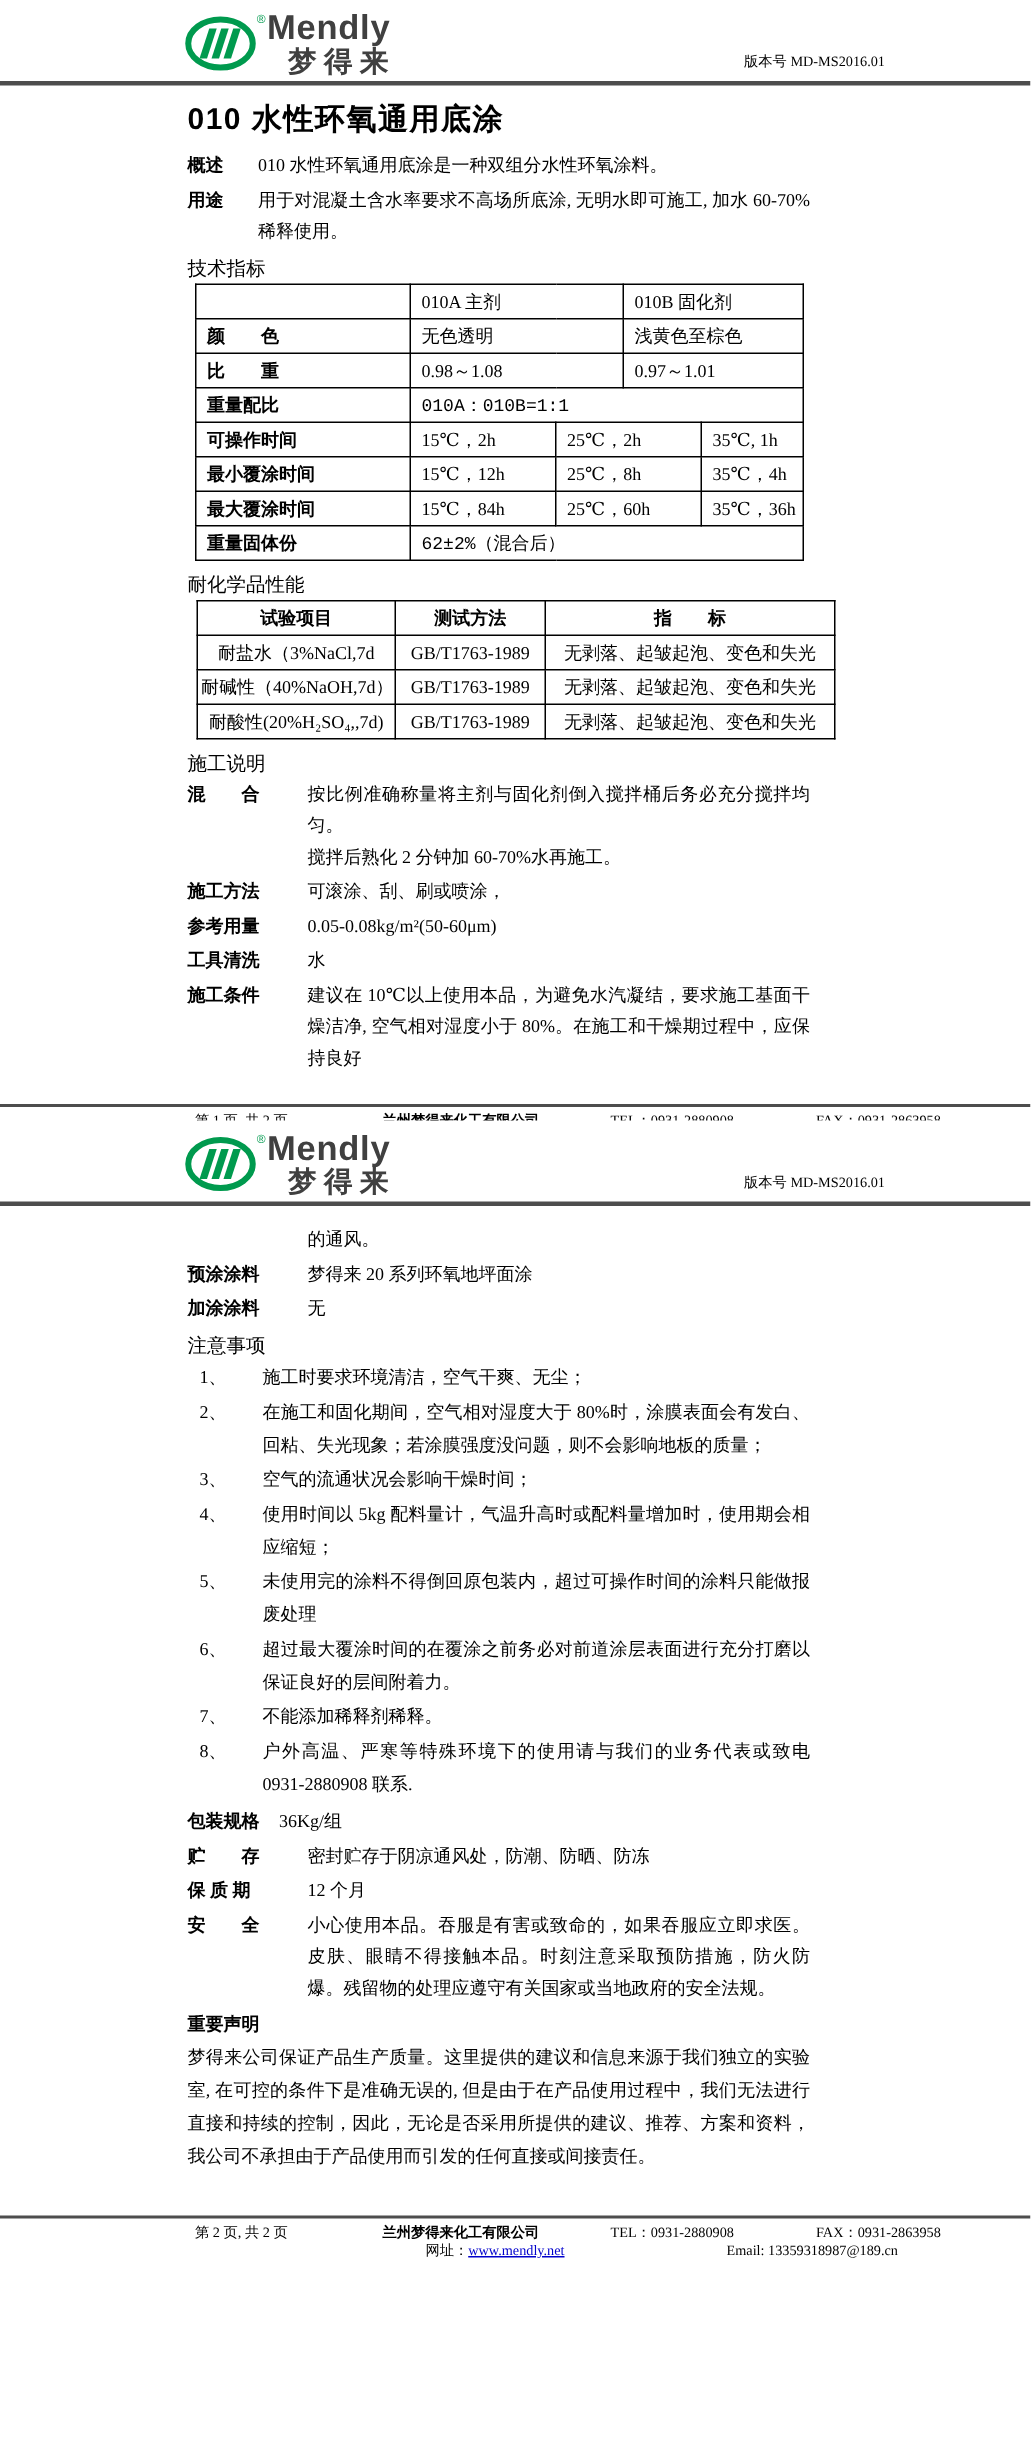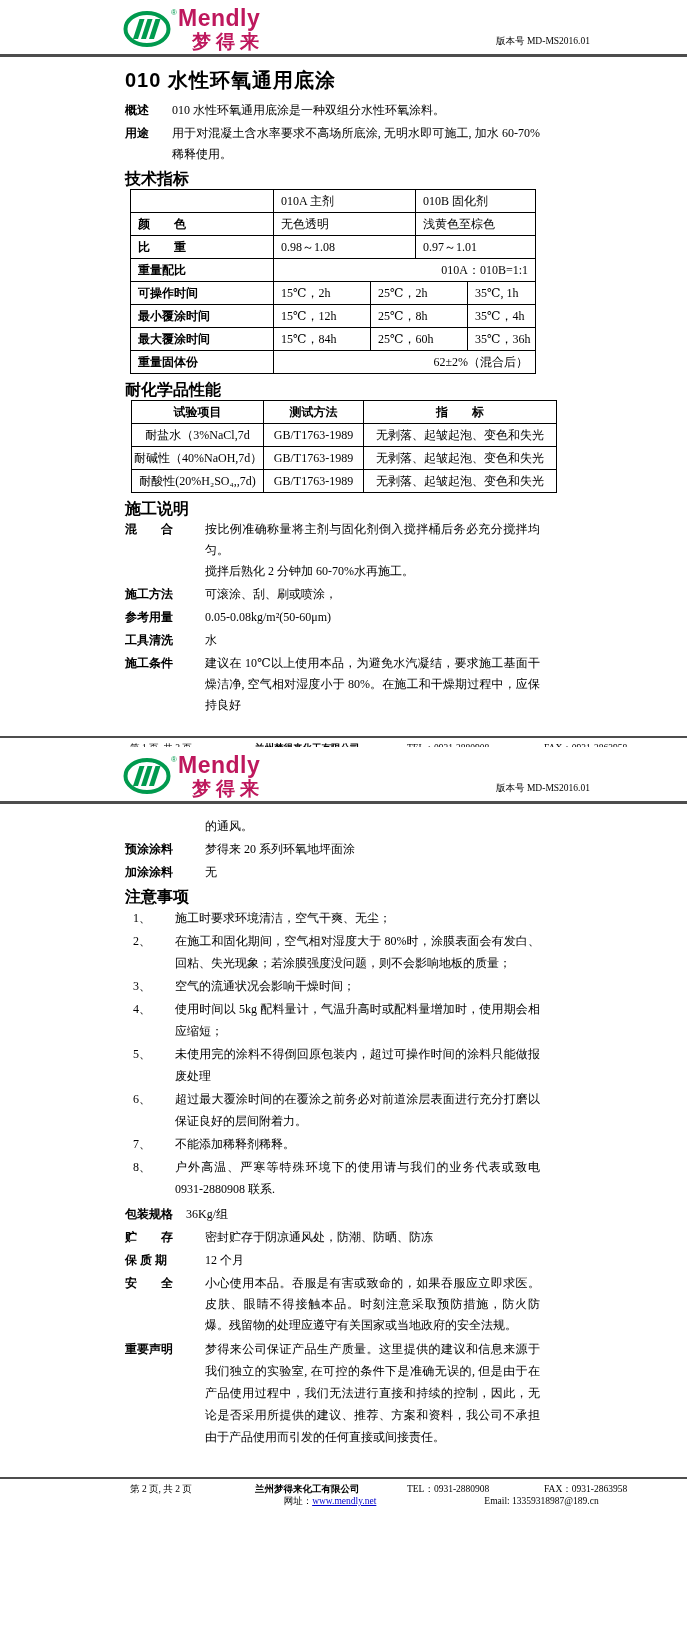--- a/index.html
+++ b/index.html
@@ -12,43 +12,43 @@
   .page-1 { height:747px; }
   .page-2 { height:891px; }
 
   
   .page-header { display:flex; justify-content:space-between; align-items:flex-end;
                  padding:7px 97px 3px 123px; }
   .logo { display:flex; align-items:center; gap:5px; position:relative; }
   .logo-mark { position:relative; width:50px; height:38px; }
   .reg-mark { position:absolute; top:-2px; right:-4px; color:#009a4e; font-size:8px;
               font-family:"Liberation Sans", sans-serif; }
-  .brand-text { line-height:1; color:#be185d; font-family:"Liberation Sans", sans-serif; }
+  .brand-text { line-height:1; color:#404040; font-family:"Liberation Sans", sans-serif; }
   .brand-en { font-weight:bold; font-size:23px; letter-spacing:0.5px; }
   .brand-cn { font-weight:bold; font-size:19px; letter-spacing:5px; margin:2px 0 0 14px; }
   .version { font-size:9.5px; margin-bottom:3px; }
   .header-rule { height:0; border-top:3px solid #4d4d4d; }
 
   
   .content { padding:0 147px 0 125px; }
   .doc-title { font-family:"Liberation Sans", sans-serif; font-weight:bold;
                font-size:20px; line-height:26px; margin:10px 0 7px 0; letter-spacing:1px; }
   .row { display:flex; margin-bottom:2px; line-height:21px; }
   .row .lbl { font-weight:bold; flex:none; }
   .row-sm .lbl { width:47px; }
   .row-lg .lbl { width:80px; }
   .row .txt { flex:1; text-align:justify; }
-  .sec-title { font-weight:bold; font-size:16px; line-height:17px; margin:5px 0 2px 0; }
+  .sec-title { font-weight:normal; font-size:13px; line-height:17px; margin:5px 0 2px 0; }
 
   table { border-collapse:collapse; table-layout:fixed; font-size:12px;padding-left:44px; }
   td { border:1px solid #000; height:22px; padding:0 7px; overflow:hidden; white-space:nowrap; }
   .tech-table { width:405px; margin:2px 0 7px 5px; }
   .chem-table { width:425px; margin:2px 0 7px 6px; }
   .tech-table td.first { font-weight:bold; }
-  td.center { text-align:right; }
+  td.center { text-align:left;font-family:Liberation Mono, monospace; }
   .chem-table td { text-align:center; padding:0 2px; }
   .chem-table .hdr td { font-weight:bold; }
 
   .inline-row { line-height:21px; margin-bottom:2px; }
   .inline-row .lbl { font-weight:bold; }
   .inline-row .val { margin-left:13px; }
 
   .continuation { padding-left:80px; line-height:21px; margin:12px 0 2px 0; }
 
   .note { display:flex; line-height:22px; margin-bottom:1px; }
@@ -313,21 +313,21 @@
       <div class="txt">密封贮存于阴凉通风处，防潮、防晒、防冻</div>
     </div>
     <div class="row row-lg">
       <span class="lbl">保 质 期</span>
       <div class="txt">12 个月</div>
     </div>
     <div class="row row-lg">
       <span class="lbl">安　　全</span>
       <div class="txt">小心使用本品。吞服是有害或致命的，如果吞服应立即求医。皮肤、眼睛不得接触本品。时刻注意采取预防措施，防火防爆。残留物的处理应遵守有关国家或当地政府的安全法规。</div>
     </div>
-    <div class="row row-lg" style="line-height:22px;">
+    <div class="row row-lg" style="line-height:22px;flex-direction:column;">
       <span class="lbl">重要声明</span>
       <div class="txt">梦得来公司保证产品生产质量。这里提供的建议和信息来源于我们独立的实验室, 在可控的条件下是准确无误的, 但是由于在产品使用过程中，我们无法进行直接和持续的控制，因此，无论是否采用所提供的建议、推荐、方案和资料，我公司不承担由于产品使用而引发的任何直接或间接责任。</div>
     </div>
   </div>
 
   <div class="page-footer">
     <div class="footer-rule"></div>
     <div class="footer-body">
       <span class="page-no">第 2 页, 共 2 页</span>
       <div class="company-block">

